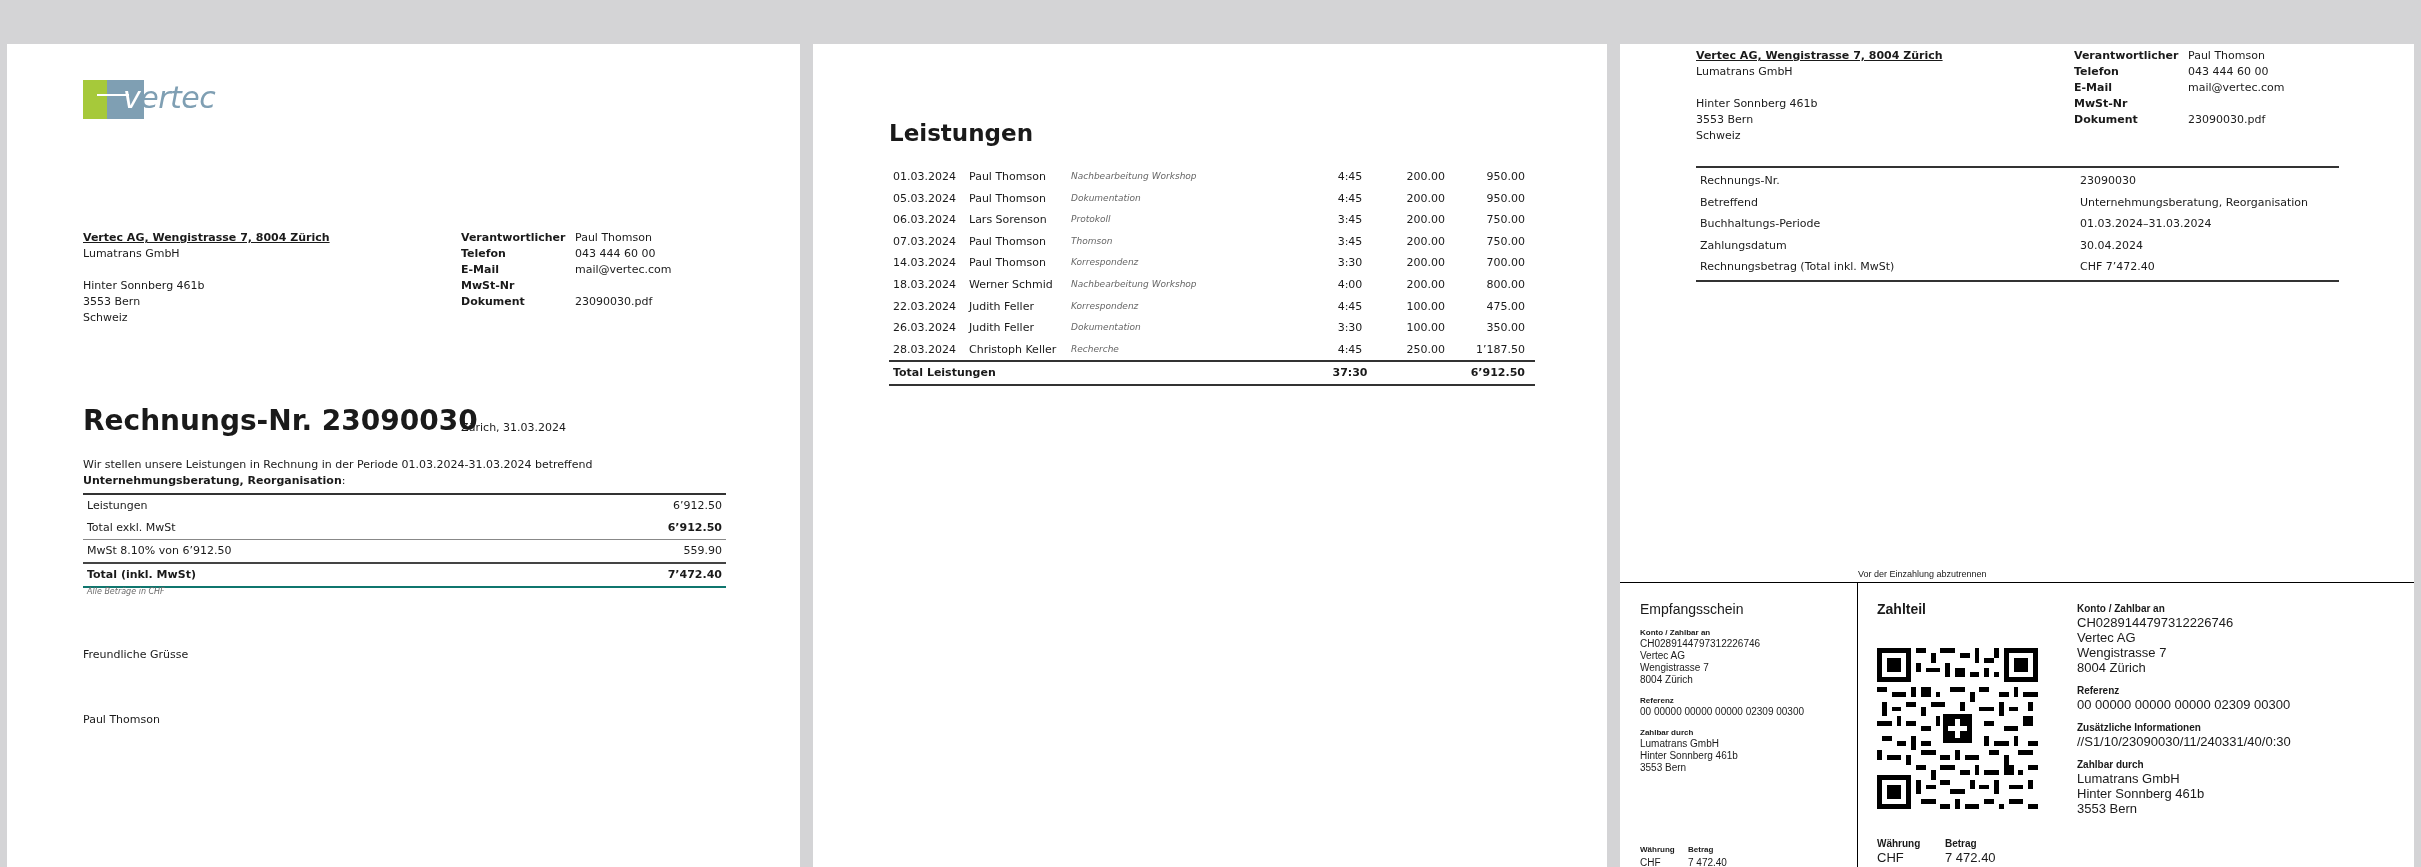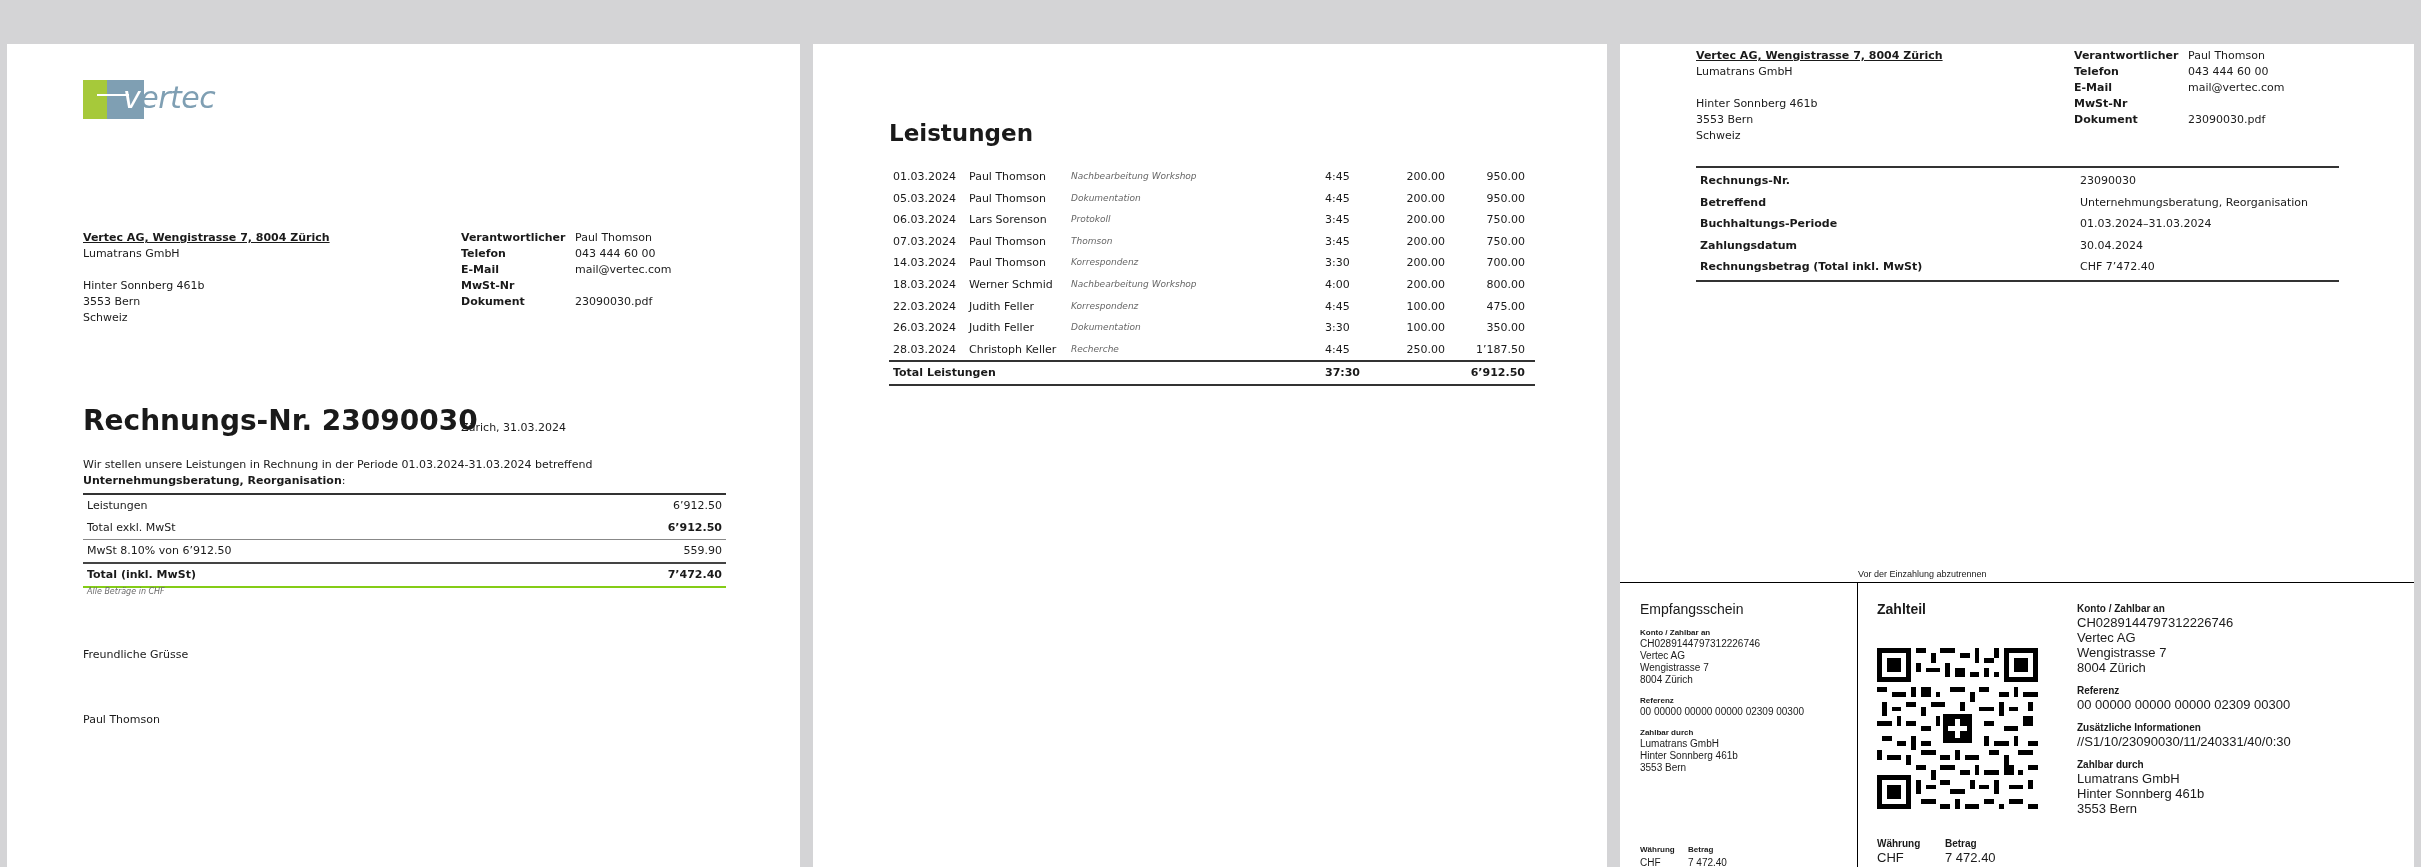--- a/index.html
+++ b/index.html
@@ -22,37 +22,37 @@
   .logo .txt { position:absolute; left:40px; top:1px; font-family:"DejaVu Sans", sans-serif; font-style:italic; font-size:30px; line-height:34px; color:#7f9fb3; letter-spacing:-0.5px; }
   .logo .txt .first { color:#fff; }
   
   .kv { position:absolute; font-size:11px; line-height:16px; }
   .kv .row { display:flex; }
   .kv .k { font-weight:bold; width:114px; }
   
   .sum { position:absolute; left:76px; top:449px; width:643px; border-top:2px solid #333; }
   .sum .r { display:flex; justify-content:space-between; padding:0 4px; height:22px; line-height:22px; font-size:11px; }
   .sum .r.sep { border-top:1px solid #888; }
-  .sum .r.thick { border-top:2px solid #444; border-bottom:2px solid #84cc16; font-weight:bold; }
+  .sum .r.thick { border-top:2px solid #444; border-bottom:2px solid #0f766e; font-weight:bold; }
   
   .svc { position:absolute; left:76px; top:122px; width:646px; font-size:11px; }
   .svc .hd { display:flex; font-size:9px; font-weight:bold; height:16px; line-height:16px; border-bottom:2px solid #333; }
   .svc .rw { display:flex; height:21.6px; line-height:21.6px; }
   .svc .tot { display:flex; height:22px; line-height:22px; font-weight:bold; border-top:2px solid #333; border-bottom:2px solid #333; }
   .c1 { width:76px; padding-left:4px; }
   .c2 { width:102px; }
   .c3 { width:254px; }
-  .c4 { width:50px; text-align:left; }
+  .c4 { width:50px; text-align:center; }
   .c5 { width:70px; text-align:right; }
   .c6 { width:80px; text-align:right; padding-right:4px; }
   .svc .rw .c3 { font-size:9px; font-style:italic; color:#666; }
   
   .p3sum { position:absolute; left:76px; top:122px; width:643px; border-top:2px solid #333; border-bottom:2px solid #333; padding:2px 0; }
   .p3sum .r { display:flex; height:21.6px; line-height:21.6px; font-size:11px; }
-  .p3sum .k { width:380px; padding-left:4px; font-weight:bold; }
+  .p3sum .k { width:380px; padding-left:4px; font-weight:normal; }
   
   .qr-font { font-family:"Liberation Sans", sans-serif; }
   .lbl-s { font-size:8px; font-weight:bold; line-height:10px; }
   .val-s { font-size:10px; line-height:12px; }
   .lbl-m { font-size:10px; font-weight:bold; line-height:12px; }
   .val-m { font-size:13px; line-height:15px; }
 </style>
 </head>
 <body>
 

